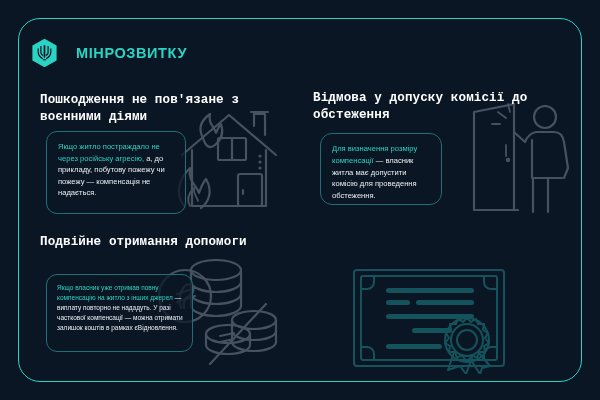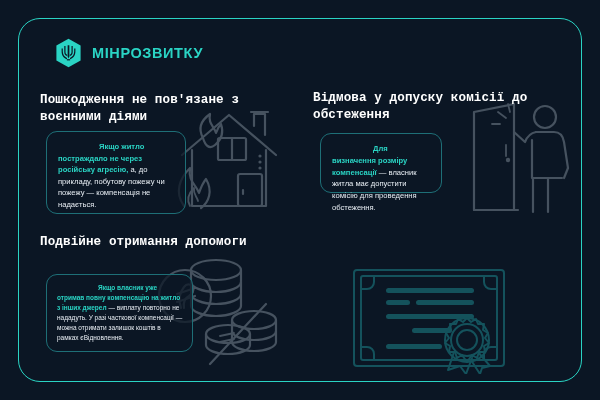--- a/index.html
+++ b/index.html
@@ -28,25 +28,25 @@
     height: 364px;
     border: 1.5px solid #2ad4c4;
     border-radius: 22px;
     box-sizing: border-box;
     pointer-events: none;
   }
 
   
   .logo-row {
     position: absolute;
-    left: 55px;
+    left: 31px;
     top: 38px;
     display: flex;
     align-items: center;
-    gap: 10px;
+    gap: 18px;
   }
   .logo-mark {
     width: 27px;
     height: 30px;
     display: block;
   }
   .logo-text {
     color: #2ad4c4;
     font-size: 14.5px;
     font-weight: bold;
@@ -77,33 +77,33 @@
     background: rgba(11,22,36,0.72);
     z-index: 3;
   }
   .callout p {
     margin: 0;
     color: #e8eef4;
     line-height: 1.42;
   }
   .callout .accent {
     color: #2ad4c4;
-    font-weight: bold;
-    margin-left: 41px;
+    font-weight: normal;
   }
 
   #callout-1 {
     left: 46px;  top: 131px;  width: 140px; height: 83px;
     padding: 9px 10px 0 11px;
   }
   #callout-1 p { font-size: 7.6px; line-height: 1.52; }
 
   #callout-2 {
-    left: 320px; top: 133px; width: 122px; height: 60px;
+    left: 320px; top: 133px; width: 122px; height: 72px;
     padding: 9px 9px 0 11px;
+    border-radius: 12px;
   }
   #callout-2 p { font-size: 7.6px; line-height: 1.55; }
 
   #callout-3 {
     left: 46px;  top: 274px; width: 147px; height: 78px;
     padding: 8px 9px 0 10px;
   }
   #callout-3 p { font-size: 6.5px; line-height: 1.55; }
 
   

